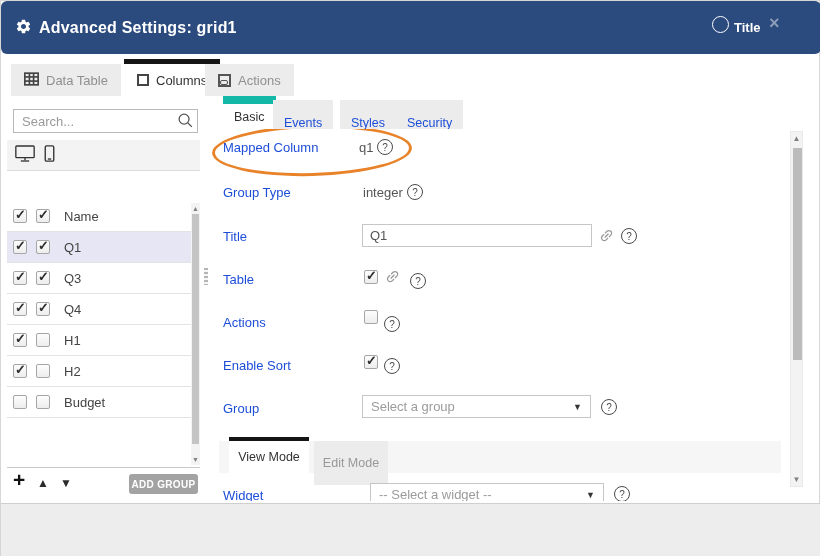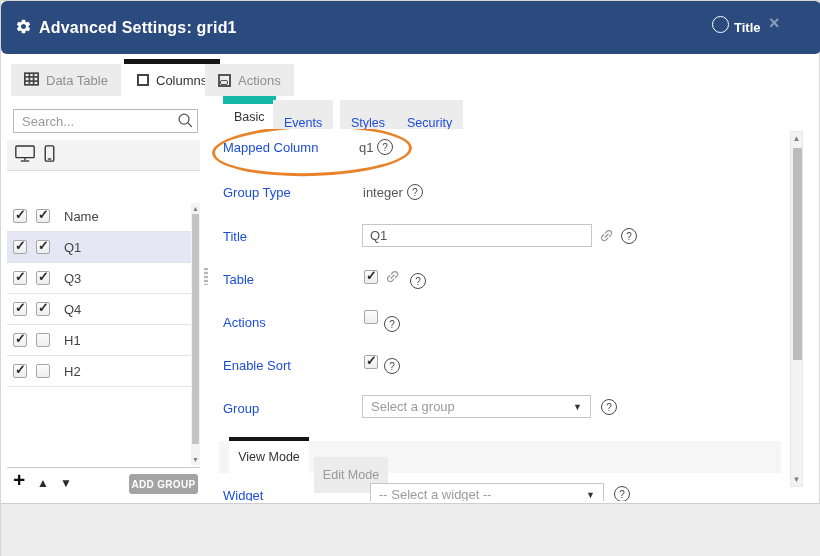--- a/index.html
+++ b/index.html
@@ -61,21 +61,21 @@
   .q-icon{position:absolute;width:14px;height:14px;border:1.4px solid #4a4a4a;border-radius:50%;color:#4a4a4a;font-size:10px;display:flex;align-items:center;justify-content:center;cursor:pointer;}
   .q-icon::after{content:"?";}
   .chain{position:absolute;transform:rotate(-45deg);cursor:pointer;}
   .text-input{position:absolute;border:1px solid #c6c6c6;box-sizing:border-box;font-size:13px;color:#555;padding:0 7px;font-family:"Liberation Sans",sans-serif;outline:none;}
   .select{position:absolute;border:1px solid #c6c6c6;box-sizing:border-box;display:flex;align-items:center;justify-content:space-between;padding:0 8px;font-size:13px;color:#9b9b9b;background:#fff;cursor:pointer;}
   .select .arr{font-size:9px;color:#333;}
   .fcb{position:absolute;}
   .annotation{position:absolute;left:1px;top:-4px;width:194px;height:45px;border:3px solid #e8832a;border-radius:50%;transform:rotate(-1.5deg);pointer-events:none;}
 
   .mode-strip{position:absolute;left:8px;top:312px;width:562px;height:32px;background:#f6f6f6;}
-  .mtab{position:absolute;top:328px;height:36px;display:flex;align-items:center;justify-content:center;font-size:12.5px;box-sizing:border-box;}
+  .mtab{position:absolute;top:312px;height:44px;display:flex;align-items:center;justify-content:center;font-size:12.5px;box-sizing:border-box;}
   .mtab.active{top:308px;height:36px;background:#fff;color:#333;border-top:4px solid #151515;}
   .mtab.inactive{background:#ececec;color:#989898;}
 
   
   .footer{position:absolute;left:0;top:502px;width:820px;height:54px;background:#ededed;border-top:1px solid #cfcfcf;box-sizing:border-box;}
 </style>
 </head>
 <body>
 
 <div class="dialog">
@@ -162,20 +162,25 @@
     <div class="row" data-selected="false">
       <span class="cb" data-checked="true"></span>
       <span class="cb" data-checked="false"></span>
       <span class="row-label">H1</span>
     </div>
     <div class="row" data-selected="false">
       <span class="cb" data-checked="true"></span>
       <span class="cb" data-checked="false"></span>
       <span class="row-label">H2</span>
     </div>
+    <div class="row" data-selected="false">
+      <span class="cb" data-checked="false"></span>
+      <span class="cb" data-checked="false"></span>
+      <span class="row-label">Budget</span>
+    </div>
   </div>
 
   <div class="vscroll list-scroll">
     <span class="sarrow" style="top:1px">▲</span>
     <div class="thumb"></div>
     <span class="sarrow" style="bottom:1px">▼</span>
   </div>
 
   <span class="tb-plus">+</span>
   <span class="tb-up">▲</span>

